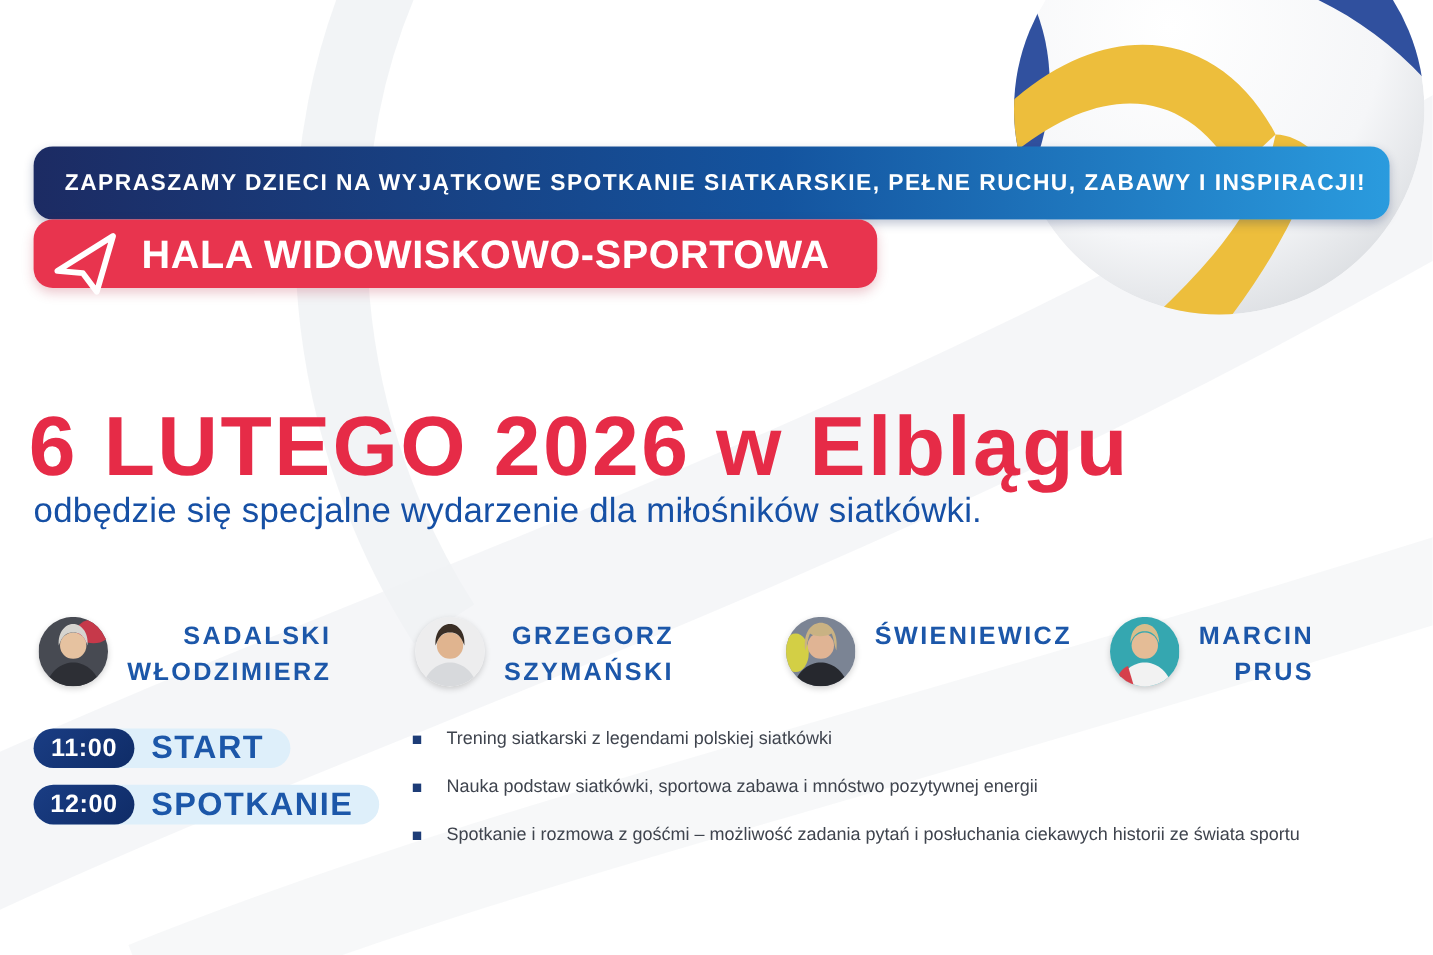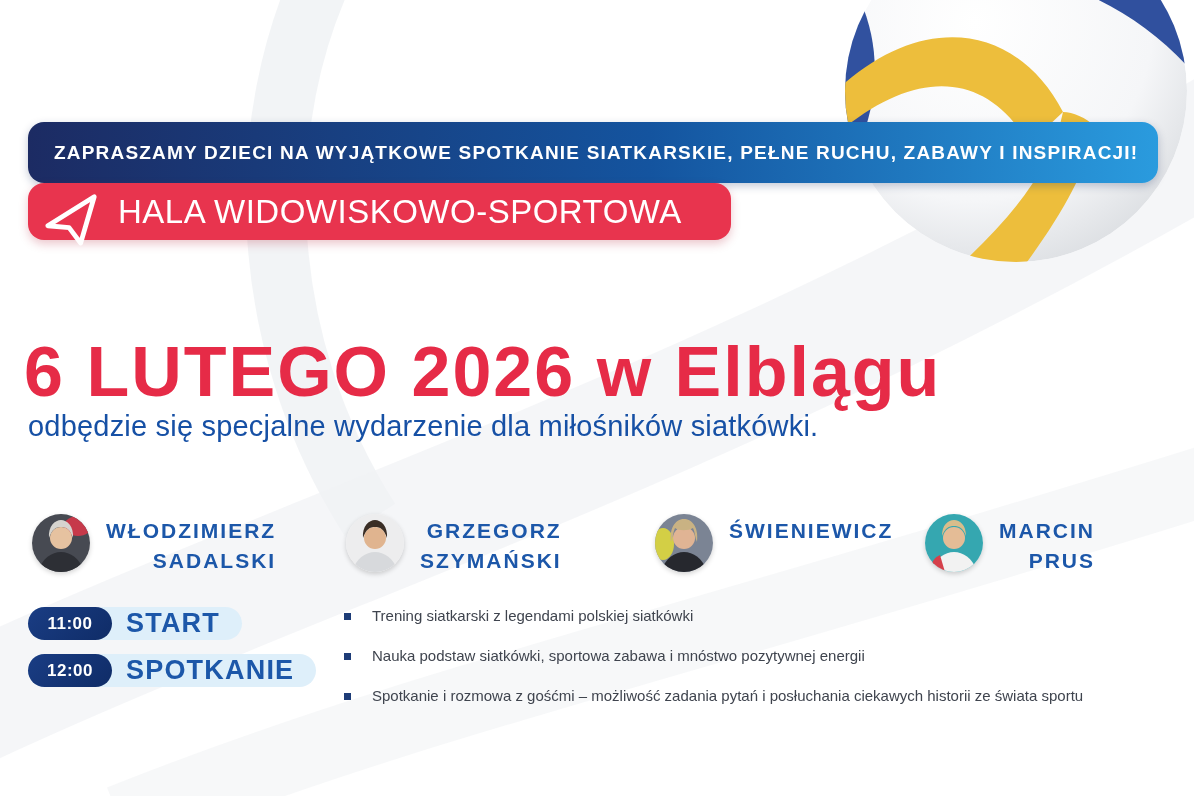--- a/index.html
+++ b/index.html
@@ -23,21 +23,21 @@
     display:flex;align-items:center;
     padding-left:26px;box-sizing:border-box;
     color:#ffffff;font-weight:bold;font-size:19px;letter-spacing:1.2px;
     box-shadow:0 3px 8px rgba(20,40,90,.25);
   }
   .banner-venue{
     position:absolute;left:28px;top:183px;width:703px;height:57px;z-index:3;
     border-radius:16px;background:#E8344E;
     display:flex;align-items:center;
     padding-left:90px;box-sizing:border-box;
-    color:#ffffff;font-weight:normal;font-size:33px;letter-spacing:.5px;
+    color:#ffffff;font-weight:bold;font-size:33px;letter-spacing:.5px;
     box-shadow:0 4px 10px rgba(180,30,55,.25);
   }
   .plane-icon{position:absolute;left:14px;top:6px;width:58px;height:58px;overflow:visible;}
   
   .headline{
     position:absolute;left:24px;top:300px;z-index:2;
     color:#E62B47;font-weight:bold;font-size:70px;letter-spacing:2px;
     line-height:100px;white-space:nowrap;margin-top:22px;
   }
   .subtitle{
@@ -49,21 +49,21 @@
   .avatar{width:58px;height:58px;border-radius:50%;overflow:hidden;flex:0 0 auto;
           box-shadow:0 2px 5px rgba(0,0,0,.18);}
   .speaker-name{font-size:21px;font-weight:bold;color:#1C57A9;letter-spacing:2px;
                 line-height:30px;margin-top:2px;white-space:nowrap;}
   
   .schedule{position:absolute;left:28px;top:607px;display:flex;flex-direction:column;gap:14px;z-index:2;}
   .sched-row{display:inline-flex;align-items:center;background:#DEEFFA;border-radius:17px;
              height:33px;padding-right:22px;align-self:flex-start;}
   .time-pill{width:84px;height:33px;border-radius:17px;margin-right:14px;
              background:linear-gradient(135deg,#1A3D84 0%,#0F2C67 100%);
-             color:#fff;font-weight:bold;font-size:17px;
+             color:#fff;font-weight:bold;font-size:21px;
              display:flex;align-items:center;justify-content:center;letter-spacing:.5px;}
   .sched-label{color:#1C57A9;font-weight:bold;font-size:27px;letter-spacing:1.2px;}
   
   .agenda{position:absolute;left:344px;top:600px;z-index:2;}
   .agenda-item{display:flex;gap:21px;margin-bottom:8px;}
   .bullet-sq{width:7px;height:7px;background:#1D3C77;margin-top:13px;flex:0 0 auto;}
   .agenda-text{font-size:15px;color:#3F444E;line-height:32px;max-width:762px;}
 </style>
 </head>
 <body>
@@ -118,22 +118,22 @@
     <div class="avatar">
       <svg viewBox="0 0 58 58" width="58" height="58">
         <rect width="58" height="58" fill="#474A52"></rect>
         <ellipse cx="46" cy="12" rx="14" ry="10" fill="#C6394A"></ellipse>
         <path d="M6,58 C10,44 20,38 29,38 C38,38 48,44 52,58 Z" fill="#2D2F35"></path>
         <circle cx="29" cy="24" r="11" fill="#E6C2A0"></circle>
         <path d="M17,24 C16,12 23,6 29,6 C35,6 42,12 41,24 C38,15 34,13 29,13 C24,13 20,15 17,24 Z" fill="#D6D4CF"></path>
       </svg>
     </div>
     <div class="speaker-name">
+      <div>SADALSKI</div>
       <div>WŁODZIMIERZ</div>
-      <div>SADALSKI</div>
     </div>
   </div>
 
   <div class="speaker" style="left:346px">
     <div class="avatar">
       <svg viewBox="0 0 58 58" width="58" height="58">
         <rect width="58" height="58" fill="#EDEDEE"></rect>
         <ellipse cx="46" cy="12" rx="14" ry="10" fill="#EDEDEE"></ellipse>
         <path d="M6,58 C10,44 20,38 29,38 C38,38 48,44 52,58 Z" fill="#D7D9DC"></path>
         <circle cx="29" cy="24" r="11" fill="#E0B48F"></circle>

